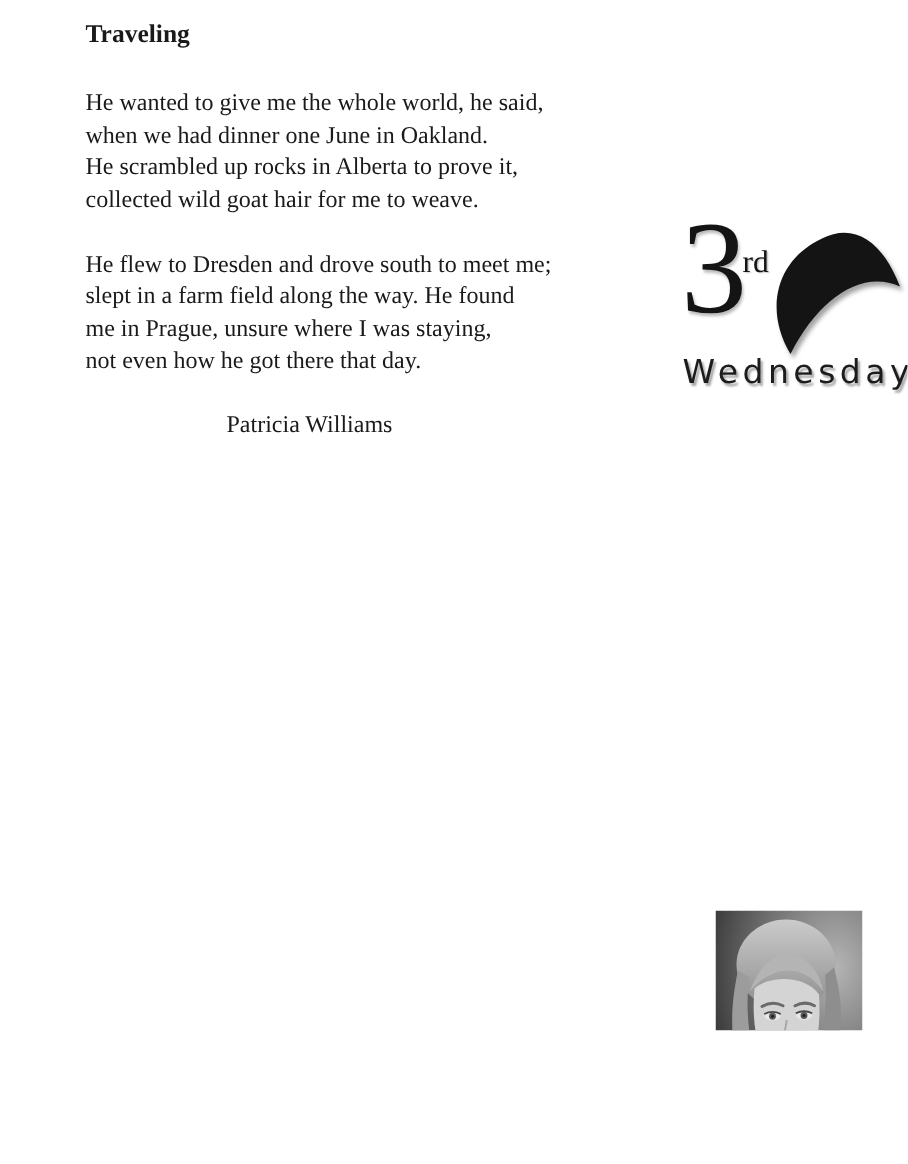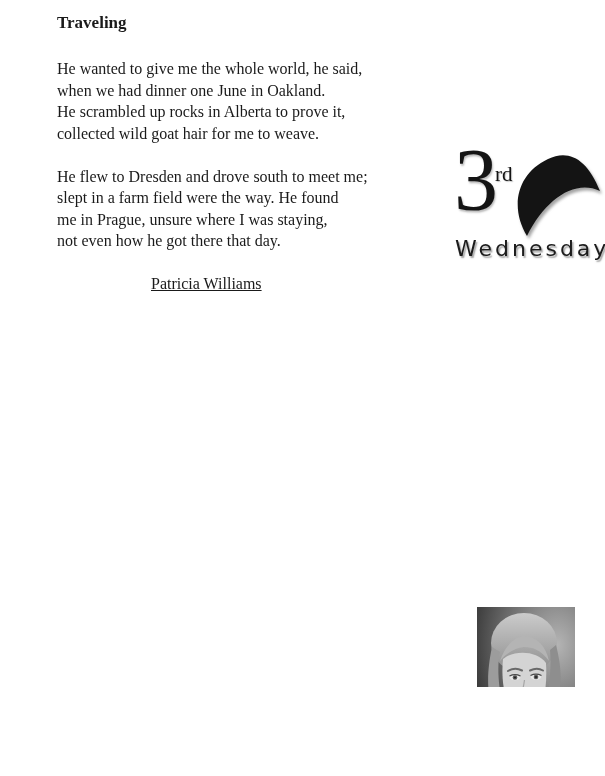--- a/index.html
+++ b/index.html
@@ -31,21 +31,20 @@
   }
   .stanza {
     margin: 21.5px 0 0 0;
     white-space: pre-line;
     font-family: Liberation Serif, serif;
   }
   .stanza.first { margin-top: 24px; }
   .attribution {
     margin-top: 21.5px;
     padding-left: 94px;
-    text-decoration: underline;
   }
 
   
   .logo {
     position: absolute;
     left: 420px;
     top: 136px;
     width: 165px;
     height: 130px;
   }
@@ -103,21 +102,21 @@
 
 <div class="page">
 
   <div class="poem">
     <h1 class="poem-title">Traveling</h1>
     <p class="stanza first">He wanted to give me the whole world, he said,
 when we had dinner one June in Oakland.
 He scrambled up rocks in Alberta to prove it,
 collected wild goat hair for me to weave.</p>
     <p class="stanza">He flew to Dresden and drove south to meet me;
-slept in a farm field were the way. He found
+slept in a farm field along the way. He found
 me in Prague, unsure where I was staying,
 not even how he got there that day.</p>
     <div class="attribution">
       <div>Patricia Williams</div>
     </div>
   </div>
 
   <div class="logo">
     <span class="logo-numeral">3</span>
     <span class="logo-ordinal">rd</span>

